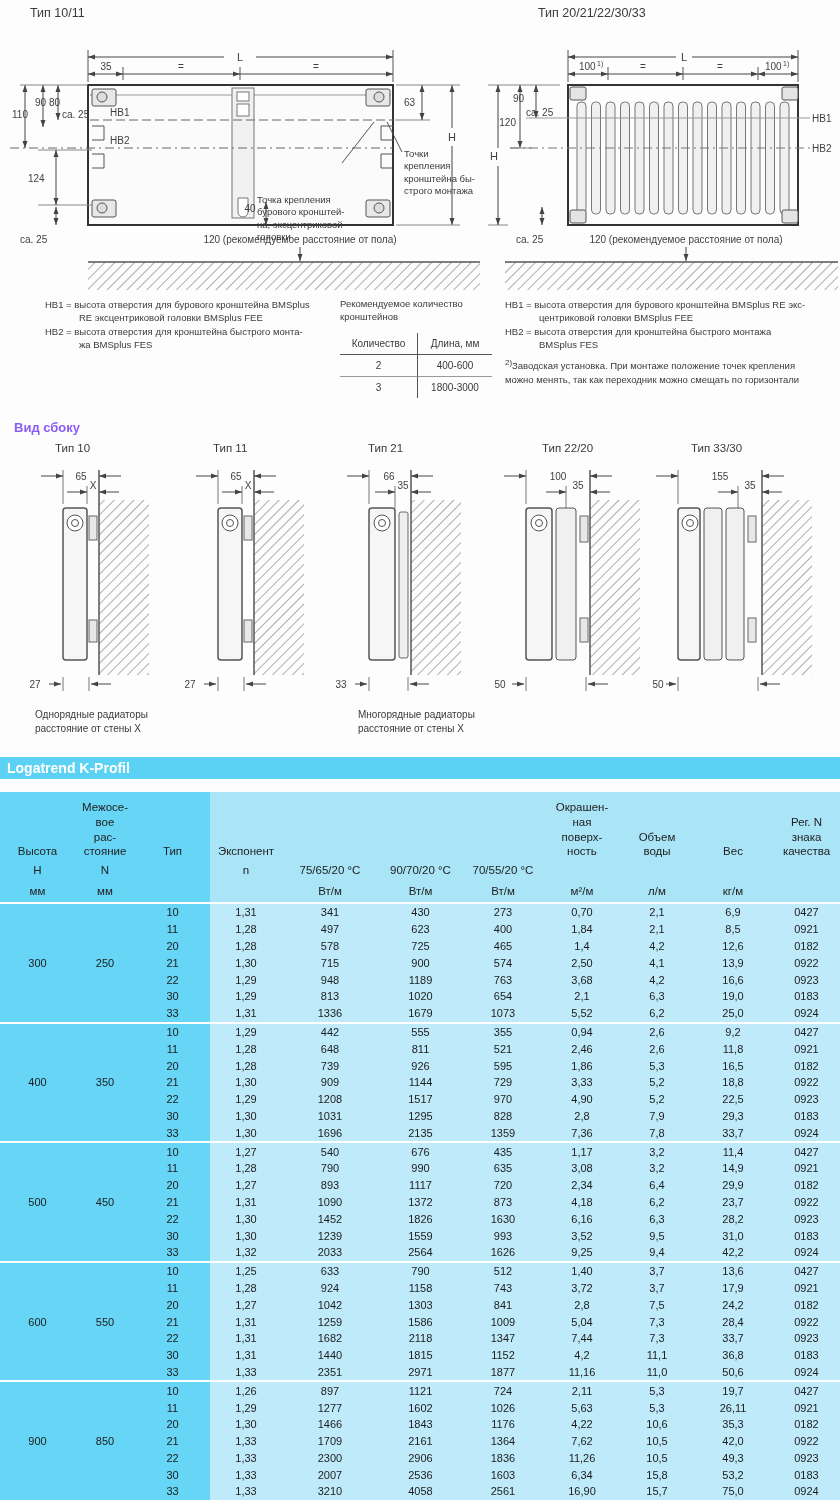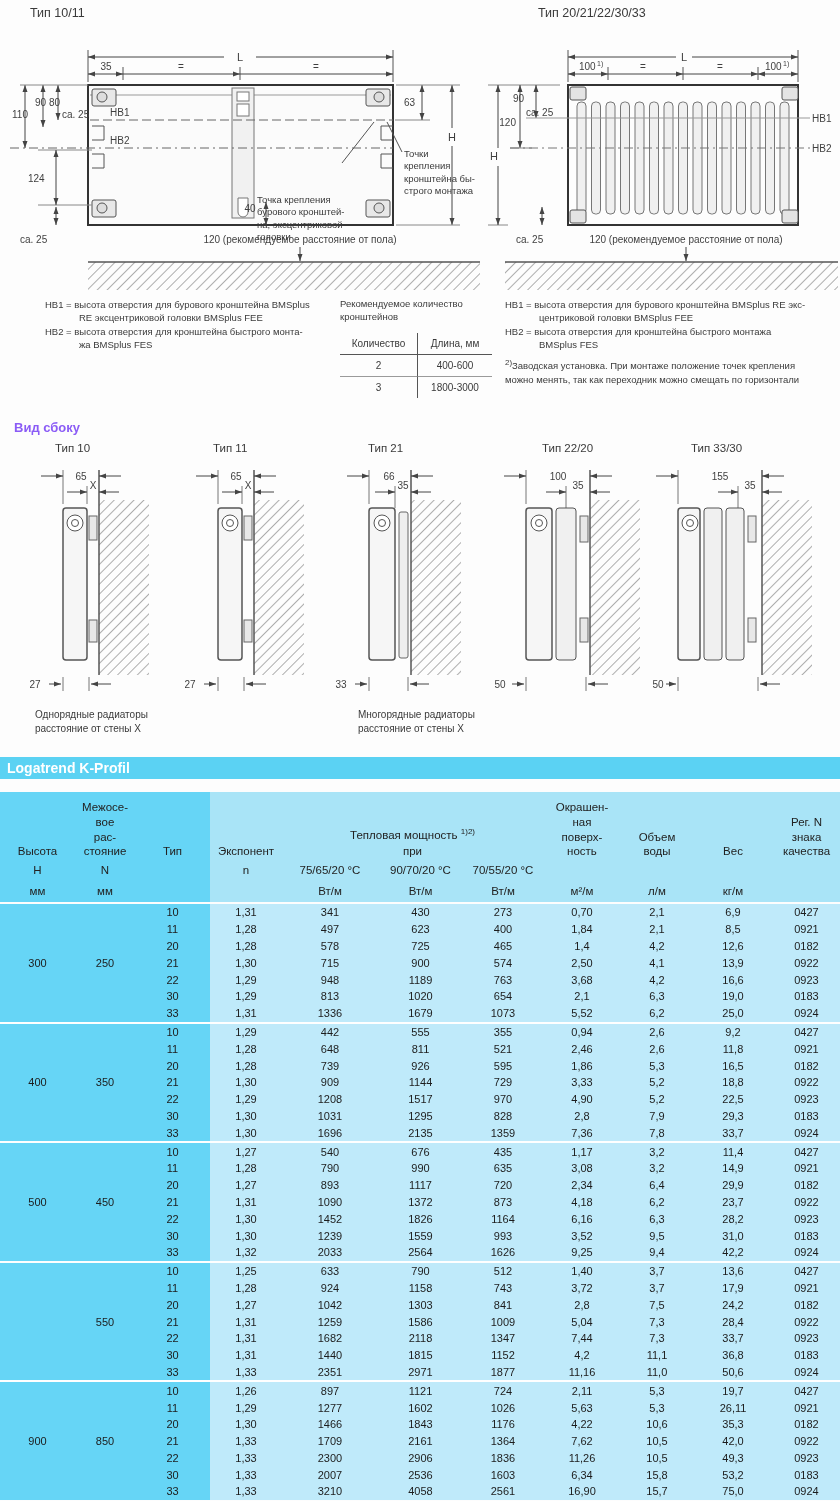--- a/index.html
+++ b/index.html
@@ -397,24 +397,20 @@
 
   <div class="k-table">
     <div class="k-header">
       <div class="hc" style="grid-column:1;grid-row:1">Высота</div>
       <div class="hc" style="grid-column:2;grid-row:1">Межосе-
 вое
 рас-
 стояние</div>
       <div class="hc" style="grid-column:3;grid-row:1">Тип</div>
       <div class="hc" style="grid-column:4;grid-row:1">Экспонент</div>
-      <div class="powerbox" style="grid-column:5 / 8;grid-row:1">
-        <div><span>Тепловая мощность</span> <sup>1)2)</sup></div>
-        <div>при</div>
-      </div>
       <div class="hc" style="grid-column:8;grid-row:1">Окрашен-
 ная
 поверх-
 ность</div>
       <div class="hc" style="grid-column:9;grid-row:1">Объем
 воды</div>
       <div class="hc" style="grid-column:10;grid-row:1">Вес</div>
       <div class="hc" style="grid-column:11;grid-row:1">Рег. N
 знака
 качества</div>
@@ -606,21 +602,21 @@
           <div class="gcell" style="grid-area: 4 / 6;">1372</div>
           <div class="gcell" style="grid-area: 4 / 7;">873</div>
           <div class="gcell" style="grid-area: 4 / 8;">4,18</div>
           <div class="gcell" style="grid-area: 4 / 9;">6,2</div>
           <div class="gcell" style="grid-area: 4 / 10;">23,7</div>
           <div class="gcell" style="grid-area: 4 / 11;">0922</div>
           <div class="gcell" style="grid-area: 5 / 3;">22</div>
           <div class="gcell" style="grid-area: 5 / 4;">1,30</div>
           <div class="gcell" style="grid-area: 5 / 5;">1452</div>
           <div class="gcell" style="grid-area: 5 / 6;">1826</div>
-          <div class="gcell" style="grid-area: 5 / 7;">1164</div>
+          <div class="gcell" style="grid-area: 5 / 7;">1630</div>
           <div class="gcell" style="grid-area: 5 / 8;">6,16</div>
           <div class="gcell" style="grid-area: 5 / 9;">6,3</div>
           <div class="gcell" style="grid-area: 5 / 10;">28,2</div>
           <div class="gcell" style="grid-area: 5 / 11;">0923</div>
           <div class="gcell" style="grid-area: 6 / 3;">30</div>
           <div class="gcell" style="grid-area: 6 / 4;">1,30</div>
           <div class="gcell" style="grid-area: 6 / 5;">1239</div>
           <div class="gcell" style="grid-area: 6 / 6;">1559</div>
           <div class="gcell" style="grid-area: 6 / 7;">993</div>
           <div class="gcell" style="grid-area: 6 / 8;">3,52</div>
@@ -631,20 +627,21 @@
           <div class="gcell" style="grid-area: 7 / 4;">1,32</div>
           <div class="gcell" style="grid-area: 7 / 5;">2033</div>
           <div class="gcell" style="grid-area: 7 / 6;">2564</div>
           <div class="gcell" style="grid-area: 7 / 7;">1626</div>
           <div class="gcell" style="grid-area: 7 / 8;">9,25</div>
           <div class="gcell" style="grid-area: 7 / 9;">9,4</div>
           <div class="gcell" style="grid-area: 7 / 10;">42,2</div>
           <div class="gcell" style="grid-area: 7 / 11;">0924</div>
         </div>
         <div class="k-group">
+          <div class="gcell" style="grid-area: 1 / 1 / 8;">600</div>
           <div class="gcell" style="grid-area: 1 / 2 / 8;">550</div>
           <div class="gcell" style="grid-area: 1 / 3;">10</div>
           <div class="gcell" style="grid-area: 1 / 4;">1,25</div>
           <div class="gcell" style="grid-area: 1 / 5;">633</div>
           <div class="gcell" style="grid-area: 1 / 6;">790</div>
           <div class="gcell" style="grid-area: 1 / 7;">512</div>
           <div class="gcell" style="grid-area: 1 / 8;">1,40</div>
           <div class="gcell" style="grid-area: 1 / 9;">3,7</div>
           <div class="gcell" style="grid-area: 1 / 10;">13,6</div>
           <div class="gcell" style="grid-area: 1 / 11;">0427</div>

